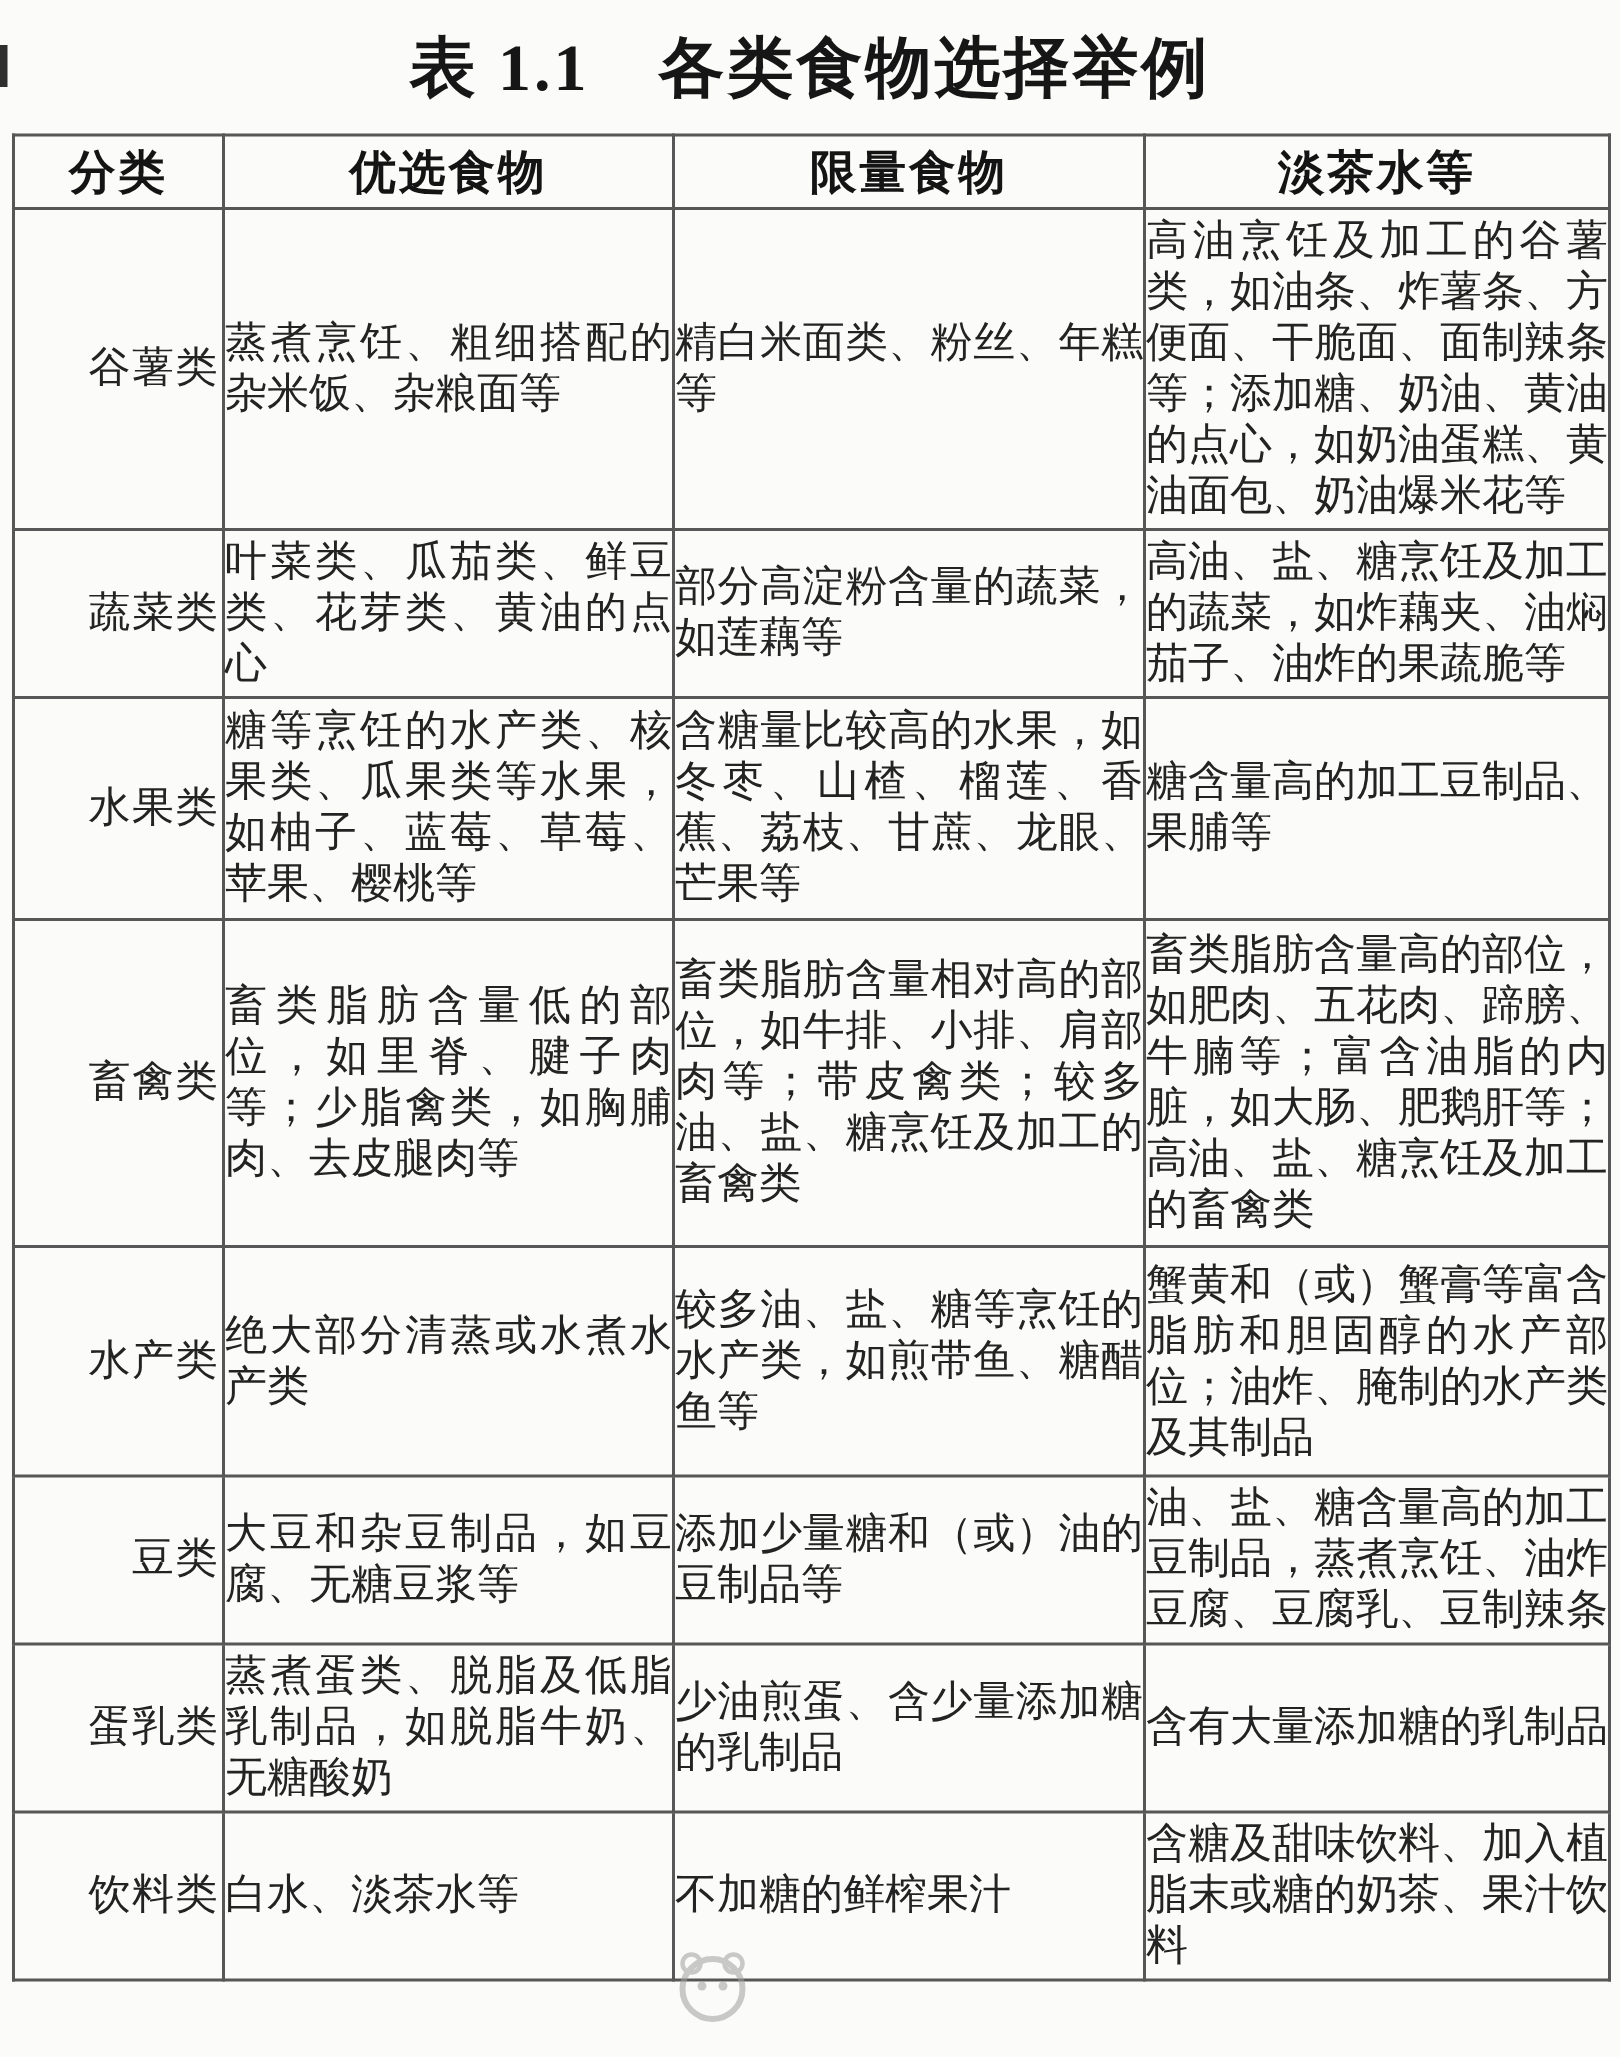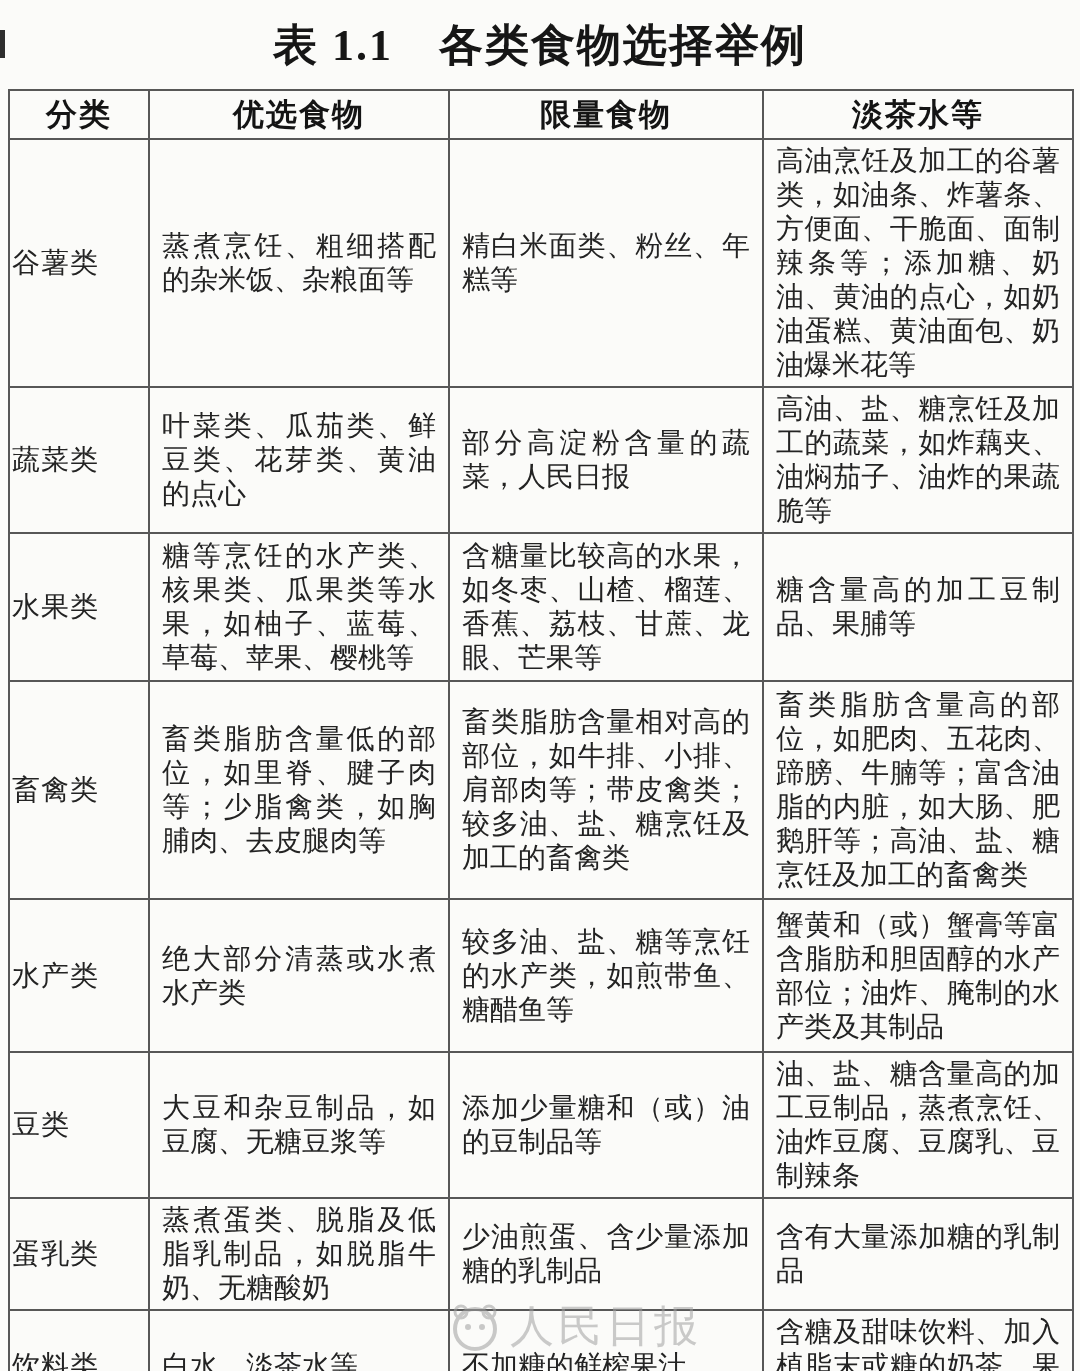--- a/index.html
+++ b/index.html
@@ -39,27 +39,27 @@
     font-weight:bold;
     text-align:center;
     height:49px;
     color:#141414;
     letter-spacing:2px;
     font-family:Liberation Mono, monospace;
   }
   .food-table td{
     font-size:28px;
     line-height:34px;
-    padding:4px 12px;
+    padding:4px 0;
     vertical-align:middle;
     text-align:justify;
     color:#232323;
   }
   .food-table td.cat{
-    text-align:left;
+    text-align:right;
     padding:4px 2px;
     letter-spacing:1px;
   }
   .watermark{
     position:absolute;
     left:448px;top:1297px;
     display:flex;align-items:center;gap:8px;
     color:rgba(160,160,160,0.55);
     font-size:44px;
     letter-spacing:4px;
@@ -93,21 +93,21 @@
   <tbody>
     <tr style="height:211px">
       <td class="cat">谷薯类</td>
       <td>蒸煮烹饪、粗细搭配的杂米饭、杂粮面等</td>
       <td>精白米面类、粉丝、年糕等</td>
       <td>高油烹饪及加工的谷薯类，如油条、炸薯条、方便面、干脆面、面制辣条等；添加糖、奶油、黄油的点心，如奶油蛋糕、黄油面包、奶油爆米花等</td>
     </tr>
     <tr style="height:106px">
       <td class="cat">蔬菜类</td>
       <td>叶菜类、瓜茄类、鲜豆类、花芽类、黄油的点心</td>
-      <td>部分高淀粉含量的蔬菜，人民日报</td>
+      <td>部分高淀粉含量的蔬菜，如莲藕等</td>
       <td>高油、盐、糖烹饪及加工的蔬菜，如炸藕夹、油焖茄子、油炸的果蔬脆等</td>
     </tr>
     <tr style="height:148px">
       <td class="cat">水果类</td>
       <td>糖等烹饪的水产类、核果类、瓜果类等水果，如柚子、蓝莓、草莓、苹果、樱桃等</td>
       <td>含糖量比较高的水果，如冬枣、山楂、榴莲、香蕉、荔枝、甘蔗、龙眼、芒果等</td>
       <td>糖含量高的加工豆制品、果脯等</td>
     </tr>
     <tr style="height:218px">
       <td class="cat">畜禽类</td>
@@ -144,14 +144,13 @@
 </table>
 
 <div class="watermark">
   <svg width="54" height="54" viewBox="0 0 54 54">
     <circle cx="27" cy="29" r="20" fill="none" stroke="#a0a0a0" stroke-width="4"></circle>
     <circle cx="13" cy="12" r="6" fill="none" stroke="#a0a0a0" stroke-width="3"></circle>
     <circle cx="41" cy="12" r="6" fill="none" stroke="#a0a0a0" stroke-width="3"></circle>
     <circle cx="20" cy="27" r="3" fill="#a0a0a0"></circle>
     <circle cx="34" cy="27" r="3" fill="#a0a0a0"></circle>
   </svg>
-  <span>人民日报</span>
 </div>
 
 </body></html>

